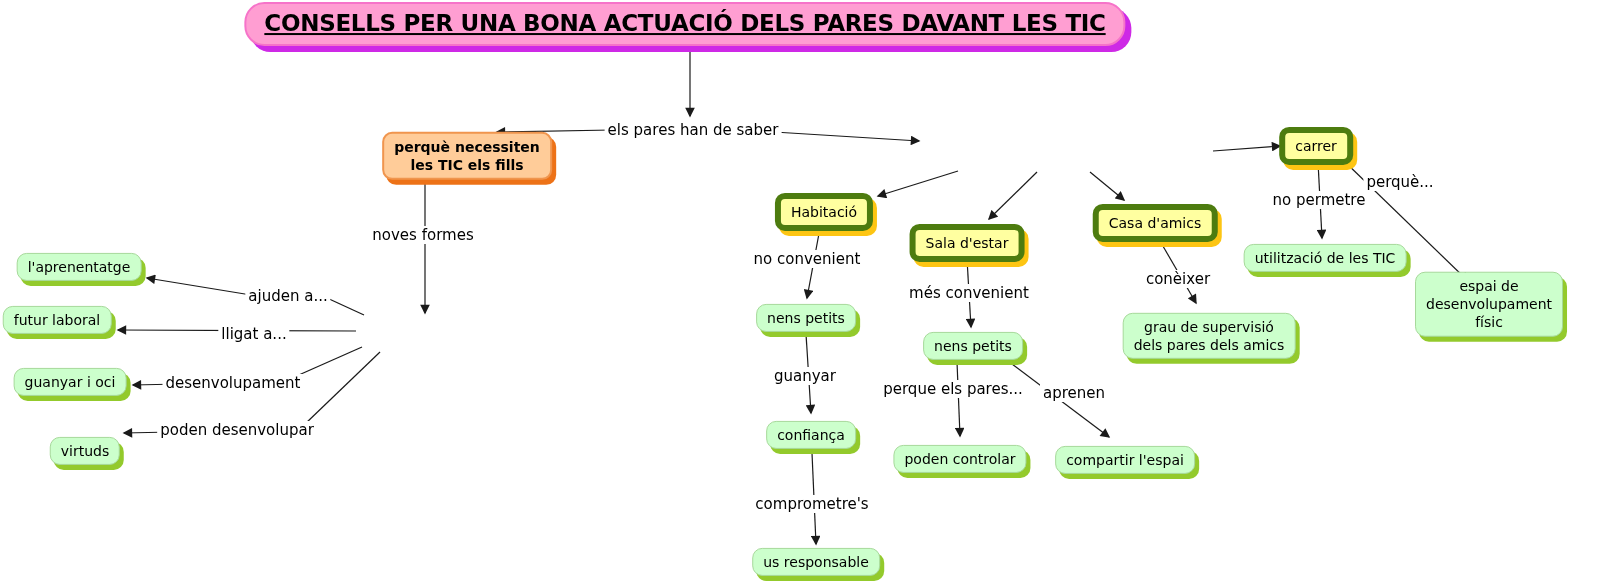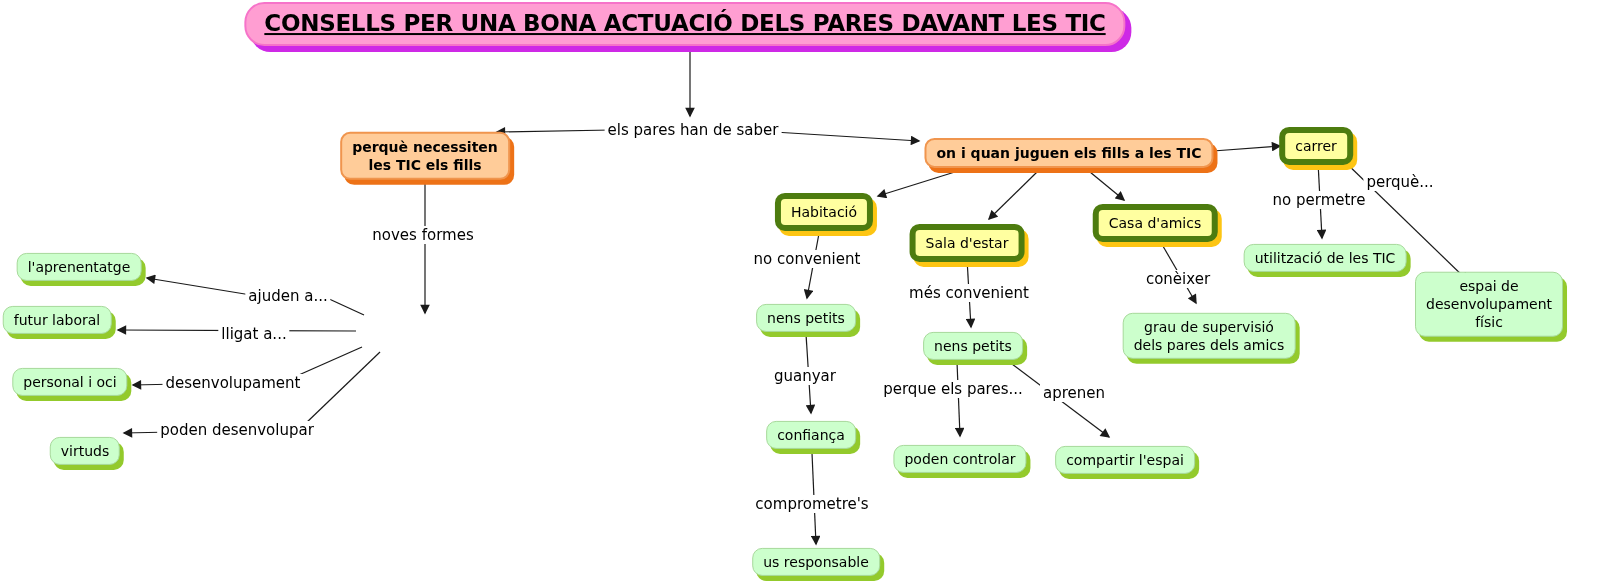--- a/index.html
+++ b/index.html
@@ -15,21 +15,21 @@
     font-size:14px;line-height:1.3;
     padding:4px 10px;border-radius:10px;z-index:2;
   }
   .n-title{
     font-size:23px;font-weight:bold;text-decoration:underline;letter-spacing:-0.3px;
     white-space:nowrap;padding:5px 18px;border-radius:20px;
     background:#ff9ed2;border:2px solid #f673c9;box-shadow:6px 6px 0 #ce29e6;
   }
   .n-topic{
     font-weight:bold;font-size:14px;
-    background:#ffcc99;border:2px solid #f0954e;box-shadow:4px 5px 0 #ed7217;
+    background:#ffcc99;border:2px solid #f0954e;box-shadow:4px 5px 0 #ed7217;margin-left:42px;
   }
   .n-place{background:#ffffa0;border:6px solid #4d7c0f;box-shadow:4px 5px 0 #fdc513;}
   .n-detail{background:#ccffcc;border:1px solid #a6d99a;box-shadow:4px 5px 0 #93ca2c;}
   .elabel{
     position:absolute;transform:translate(-50%,-50%);
     font-size:15px;white-space:nowrap;background:#fff;padding:0 3px;z-index:1;
   }
 </style>
 </head>
 <body>
@@ -65,30 +65,29 @@
     <line x1="1008" y1="361" x2="1109" y2="437" marker-end="url(#ah)"></line>
     <line x1="1160" y1="241" x2="1196" y2="303" marker-end="url(#ah)"></line>
     <line x1="1318" y1="162" x2="1322" y2="238" marker-end="url(#ah)"></line>
     <line x1="1343" y1="160" x2="1468" y2="281" marker-end="url(#ah)"></line>
   </svg>
 
   <div class="node n-title" style="left:685px;top:24px">CONSELLS PER UNA BONA ACTUACIÓ DELS PARES DAVANT LES TIC</div>
 
   <div class="node n-topic" style="left:425px;top:156px">perquè necessiten
 les TIC els fills</div>
-  <div class="node n-topic" style="left:1069px;top:153px">on i quan juguen els fills a les TIC</div>
 
   <div class="node n-place" style="left:1316px;top:146px">carrer</div>
   <div class="node n-place" style="left:824px;top:212px">Habitació</div>
   <div class="node n-place" style="left:967px;top:243px">Sala d'estar</div>
   <div class="node n-place" style="left:1155px;top:223px">Casa d'amics</div>
 
   <div class="node n-detail" style="left:79px;top:267px">l'aprenentatge</div>
   <div class="node n-detail" style="left:57px;top:320px">futur laboral</div>
-  <div class="node n-detail" style="left:70px;top:382px">personal i oci</div>
+  <div class="node n-detail" style="left:70px;top:382px">guanyar i oci</div>
   <div class="node n-detail" style="left:85px;top:451px">virtuds</div>
 
   <div class="node n-detail" style="left:806px;top:318px">nens petits</div>
   <div class="node n-detail" style="left:811px;top:435px">confiança</div>
   <div class="node n-detail" style="left:816px;top:562px">us responsable</div>
 
   <div class="node n-detail" style="left:973px;top:346px">nens petits</div>
   <div class="node n-detail" style="left:960px;top:459px">poden controlar</div>
   <div class="node n-detail" style="left:1209px;top:336px">grau de supervisió
 dels pares dels amics</div>

